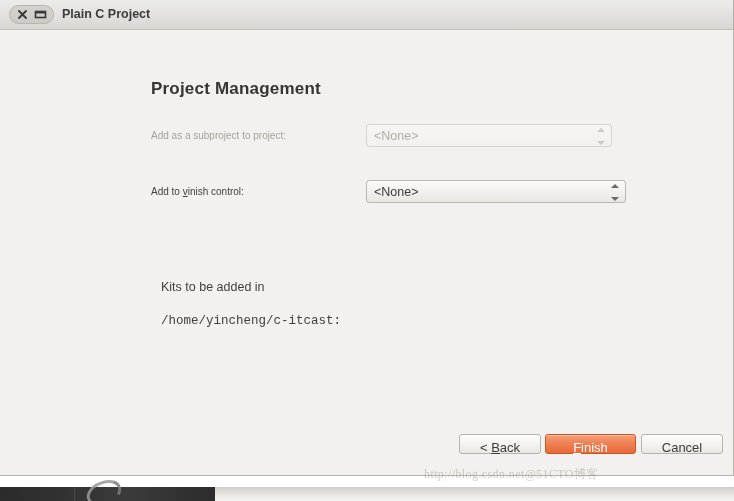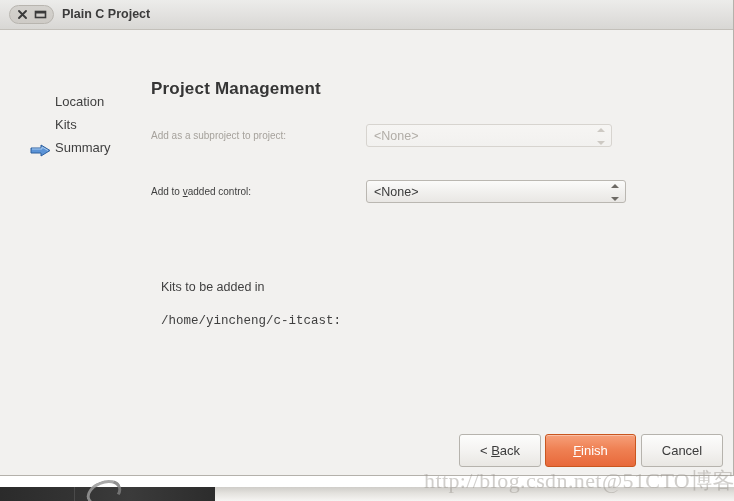--- a/index.html
+++ b/index.html
@@ -268,40 +268,40 @@
   
   .footer {
     position: absolute;
     left: 0;
     bottom: 11px;
     width: 100%;
     height: 30px;
   }
   .footer .btn {
     position: absolute;
-    height: 33px;
+    height: 20px;
     line-height: 25px;
     font-size: 13px;
   }
   #back-button   { left: 459px; width: 82px; }
   #finish-button {
     left: 545px; width: 91px;
     background: linear-gradient(to bottom, #f6a07a 0%, #ef8154 45%, #e8693a 100%);
     border-color: #c9561f;
     color: #ffffff;
     font-weight: normal;
     box-shadow: inset 0 1px 0 rgba(255,255,255,0.35);
   }
   #cancel-button { left: 641px; width: 82px; }
 
   .watermark {
     position: absolute;
     left: 424px;
     top: 466px;
-    font-size: 22px;
+    font-size: 12px;
     font-family: "Liberation Serif", serif;
     color: rgba(150,146,140,0.45);
     white-space: nowrap;
     letter-spacing: .4px;
     pointer-events: none;
   }
 </style>
 </head>
 <body>
 
@@ -331,57 +331,38 @@
           <rect x="1.5" y="2.5" width="10" height="6" fill="none" stroke="#3a3a3a" stroke-width="1.6"></rect>
           <rect x="1.5" y="2.5" width="10" height="2" fill="#3a3a3a"></rect>
         </svg>
       </div>
     </div>
     <div class="title-text">Plain C Project</div>
   </div>
 
   <div class="content">
 
-    <div class="sidebar">
-      <div class="side-item" id="side-0">
-        
-        <span>Location</span>
-      </div>
-      <div class="side-item" id="side-1">
-        
-        <span>Kits</span>
-      </div>
-      <div class="side-item current" id="side-2">
-        <span class="side-marker">
-          <svg width="22" height="13" viewBox="0 0 22 13">
-            <path d="M1 4 H11 V1 L20 6.5 L11 12 V9 H1 Z" fill="#5b93d6" stroke="#2d5f9e" stroke-width="1"></path>
-            <path d="M2 5 H12 V3 L18 6.5" fill="none" stroke="#a9cbee" stroke-width="1"></path>
-          </svg>
-        </span>
-        <span>Summary</span>
-      </div>
-    </div>
 
     <div class="panel">
 
       <div class="page-title">Project Management</div>
 
       <div class="form-row" id="row-subproject">
         <span class="form-label disabled" style="width:215px;">Add as a subproject to project:</span>
         <div class="combo disabled" style="width:246px;">
           <span>&lt;None&gt;</span>
           <span class="spin">
             <span class="tri-up"></span>
             <span class="tri-dn"></span>
           </span>
         </div>
       </div>
 
       <div class="form-row" id="row-vcs">
-        <span class="form-label" style="width:215px;"><span>Add to </span><span class="mn">v</span><span>added control:</span></span>
+        <span class="form-label" style="width:215px;"><span>Add to </span><span class="mn">v</span><span>inish control:</span></span>
         <div class="combo" style="width:260px;">
           <span>&lt;None&gt;</span>
           <span class="spin">
             <span class="tri-up"></span>
             <span class="tri-dn"></span>
           </span>
         </div>
       </div>
 
       <div class="files-block">

